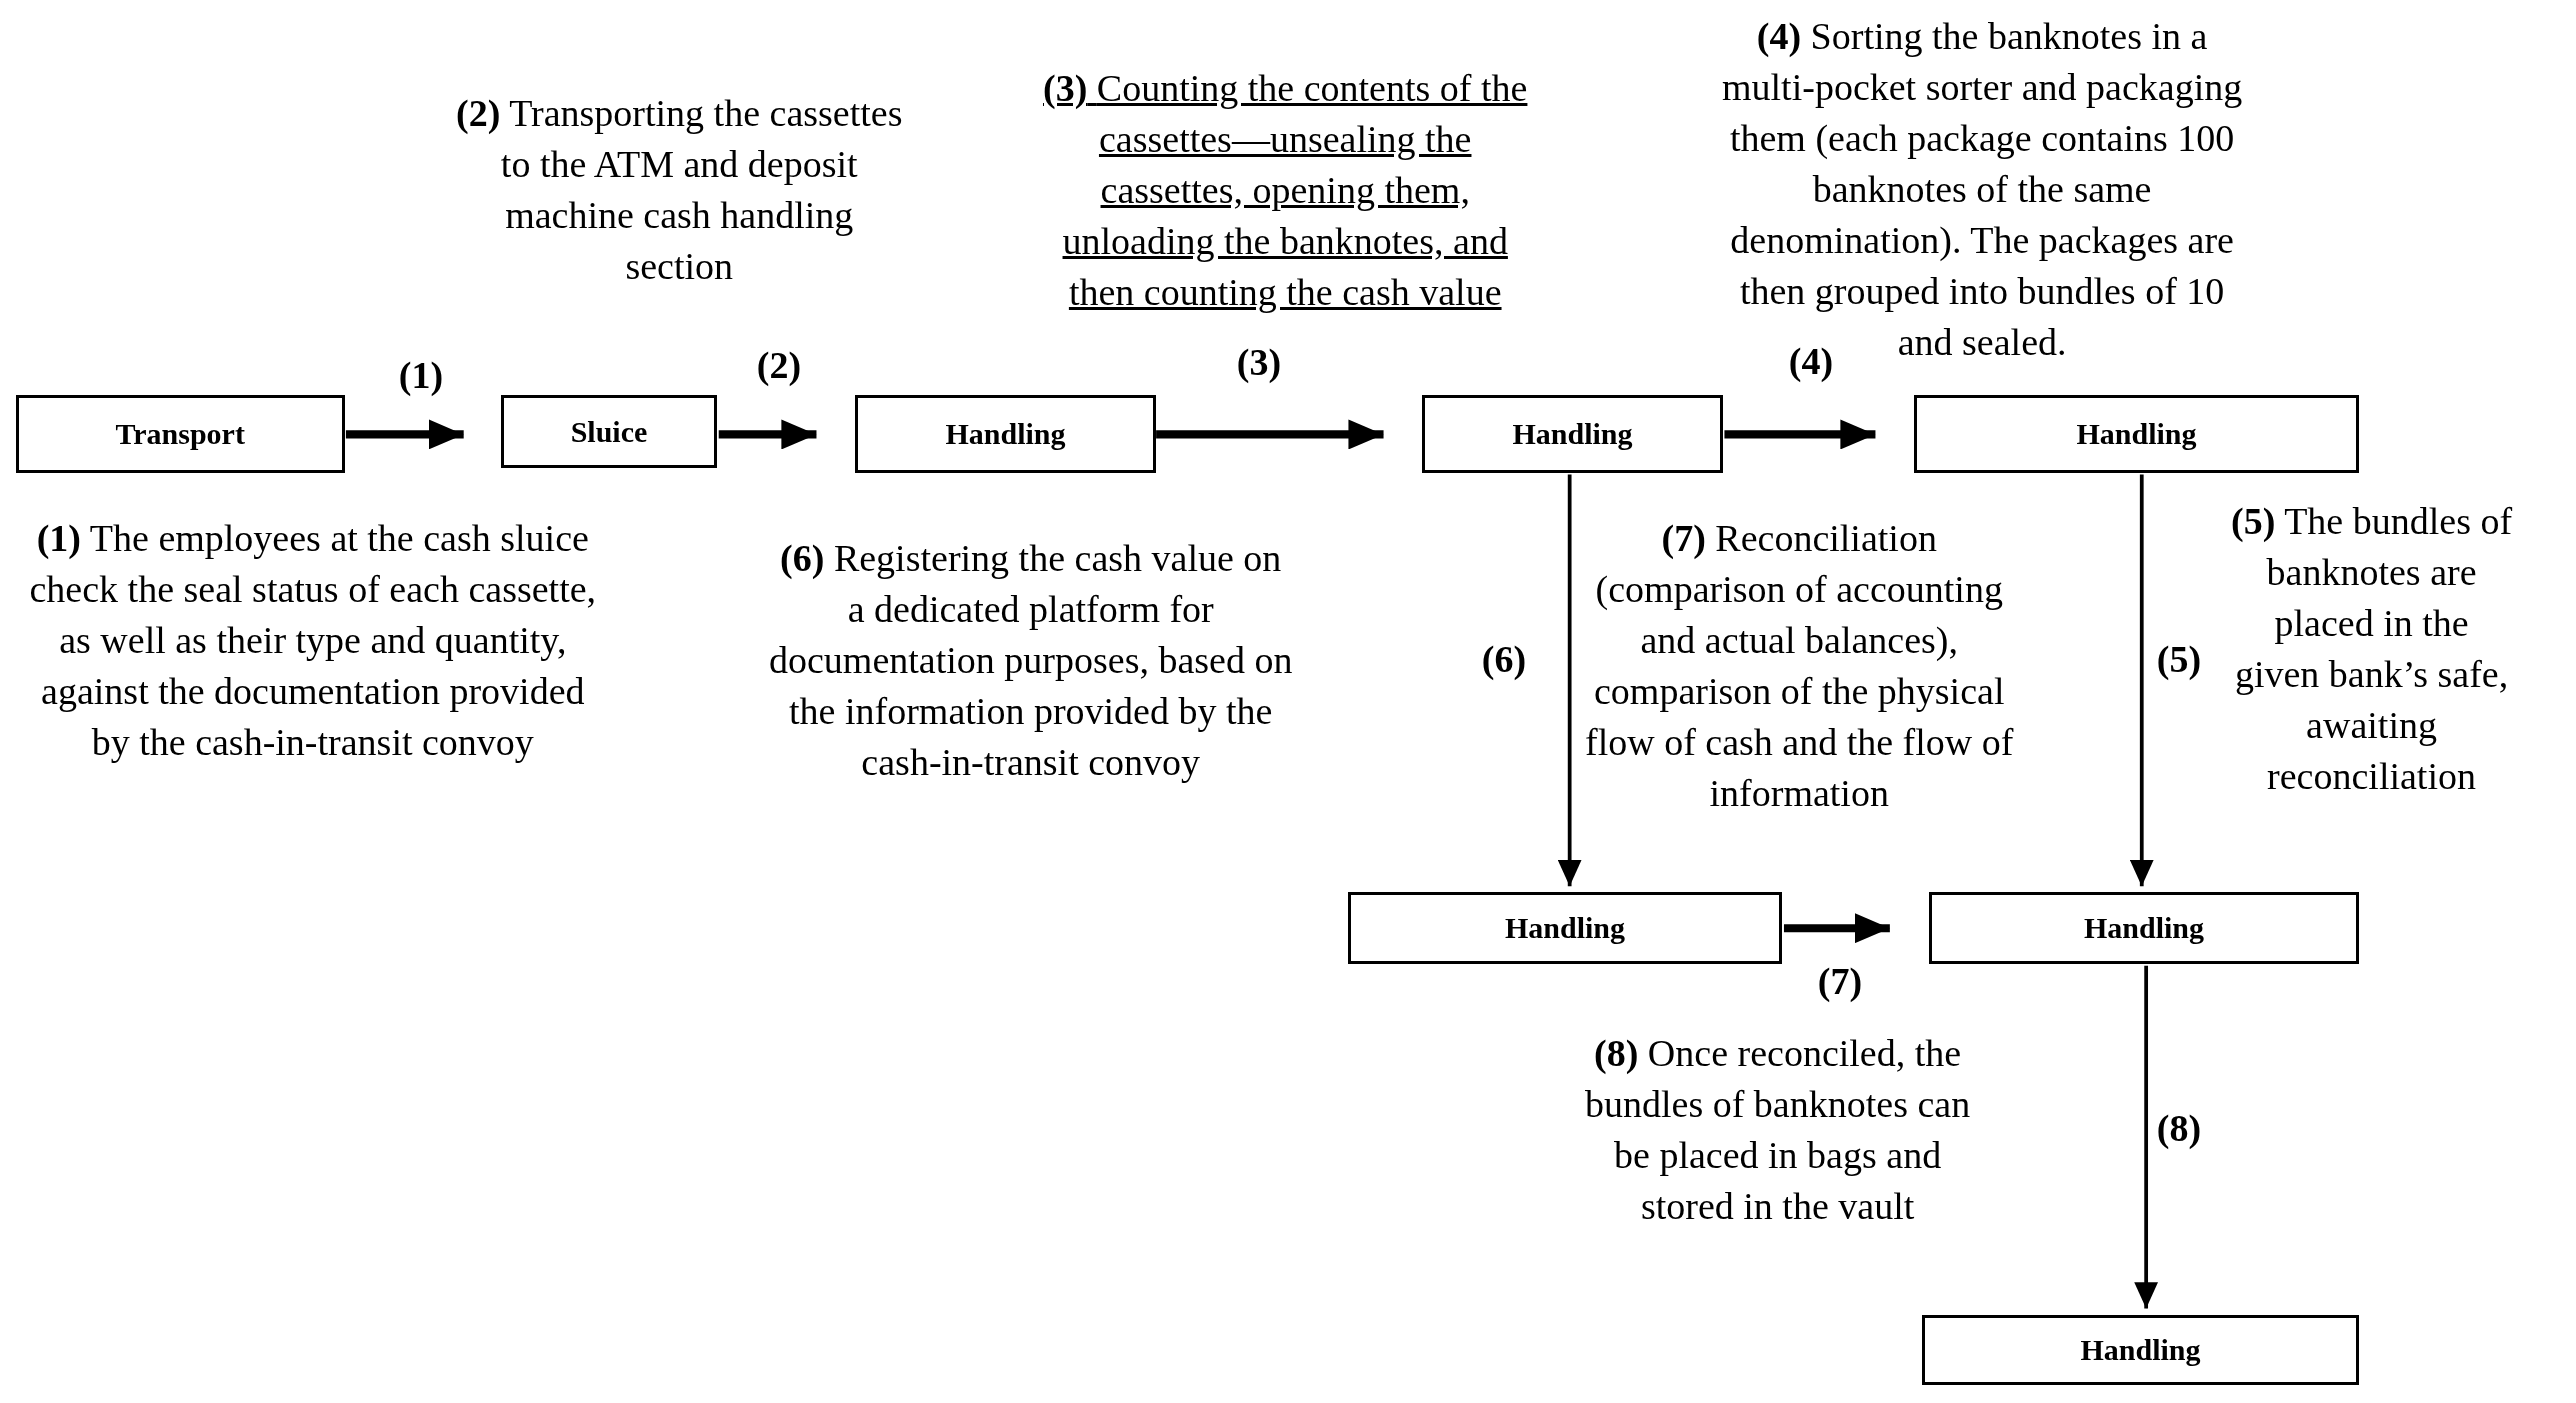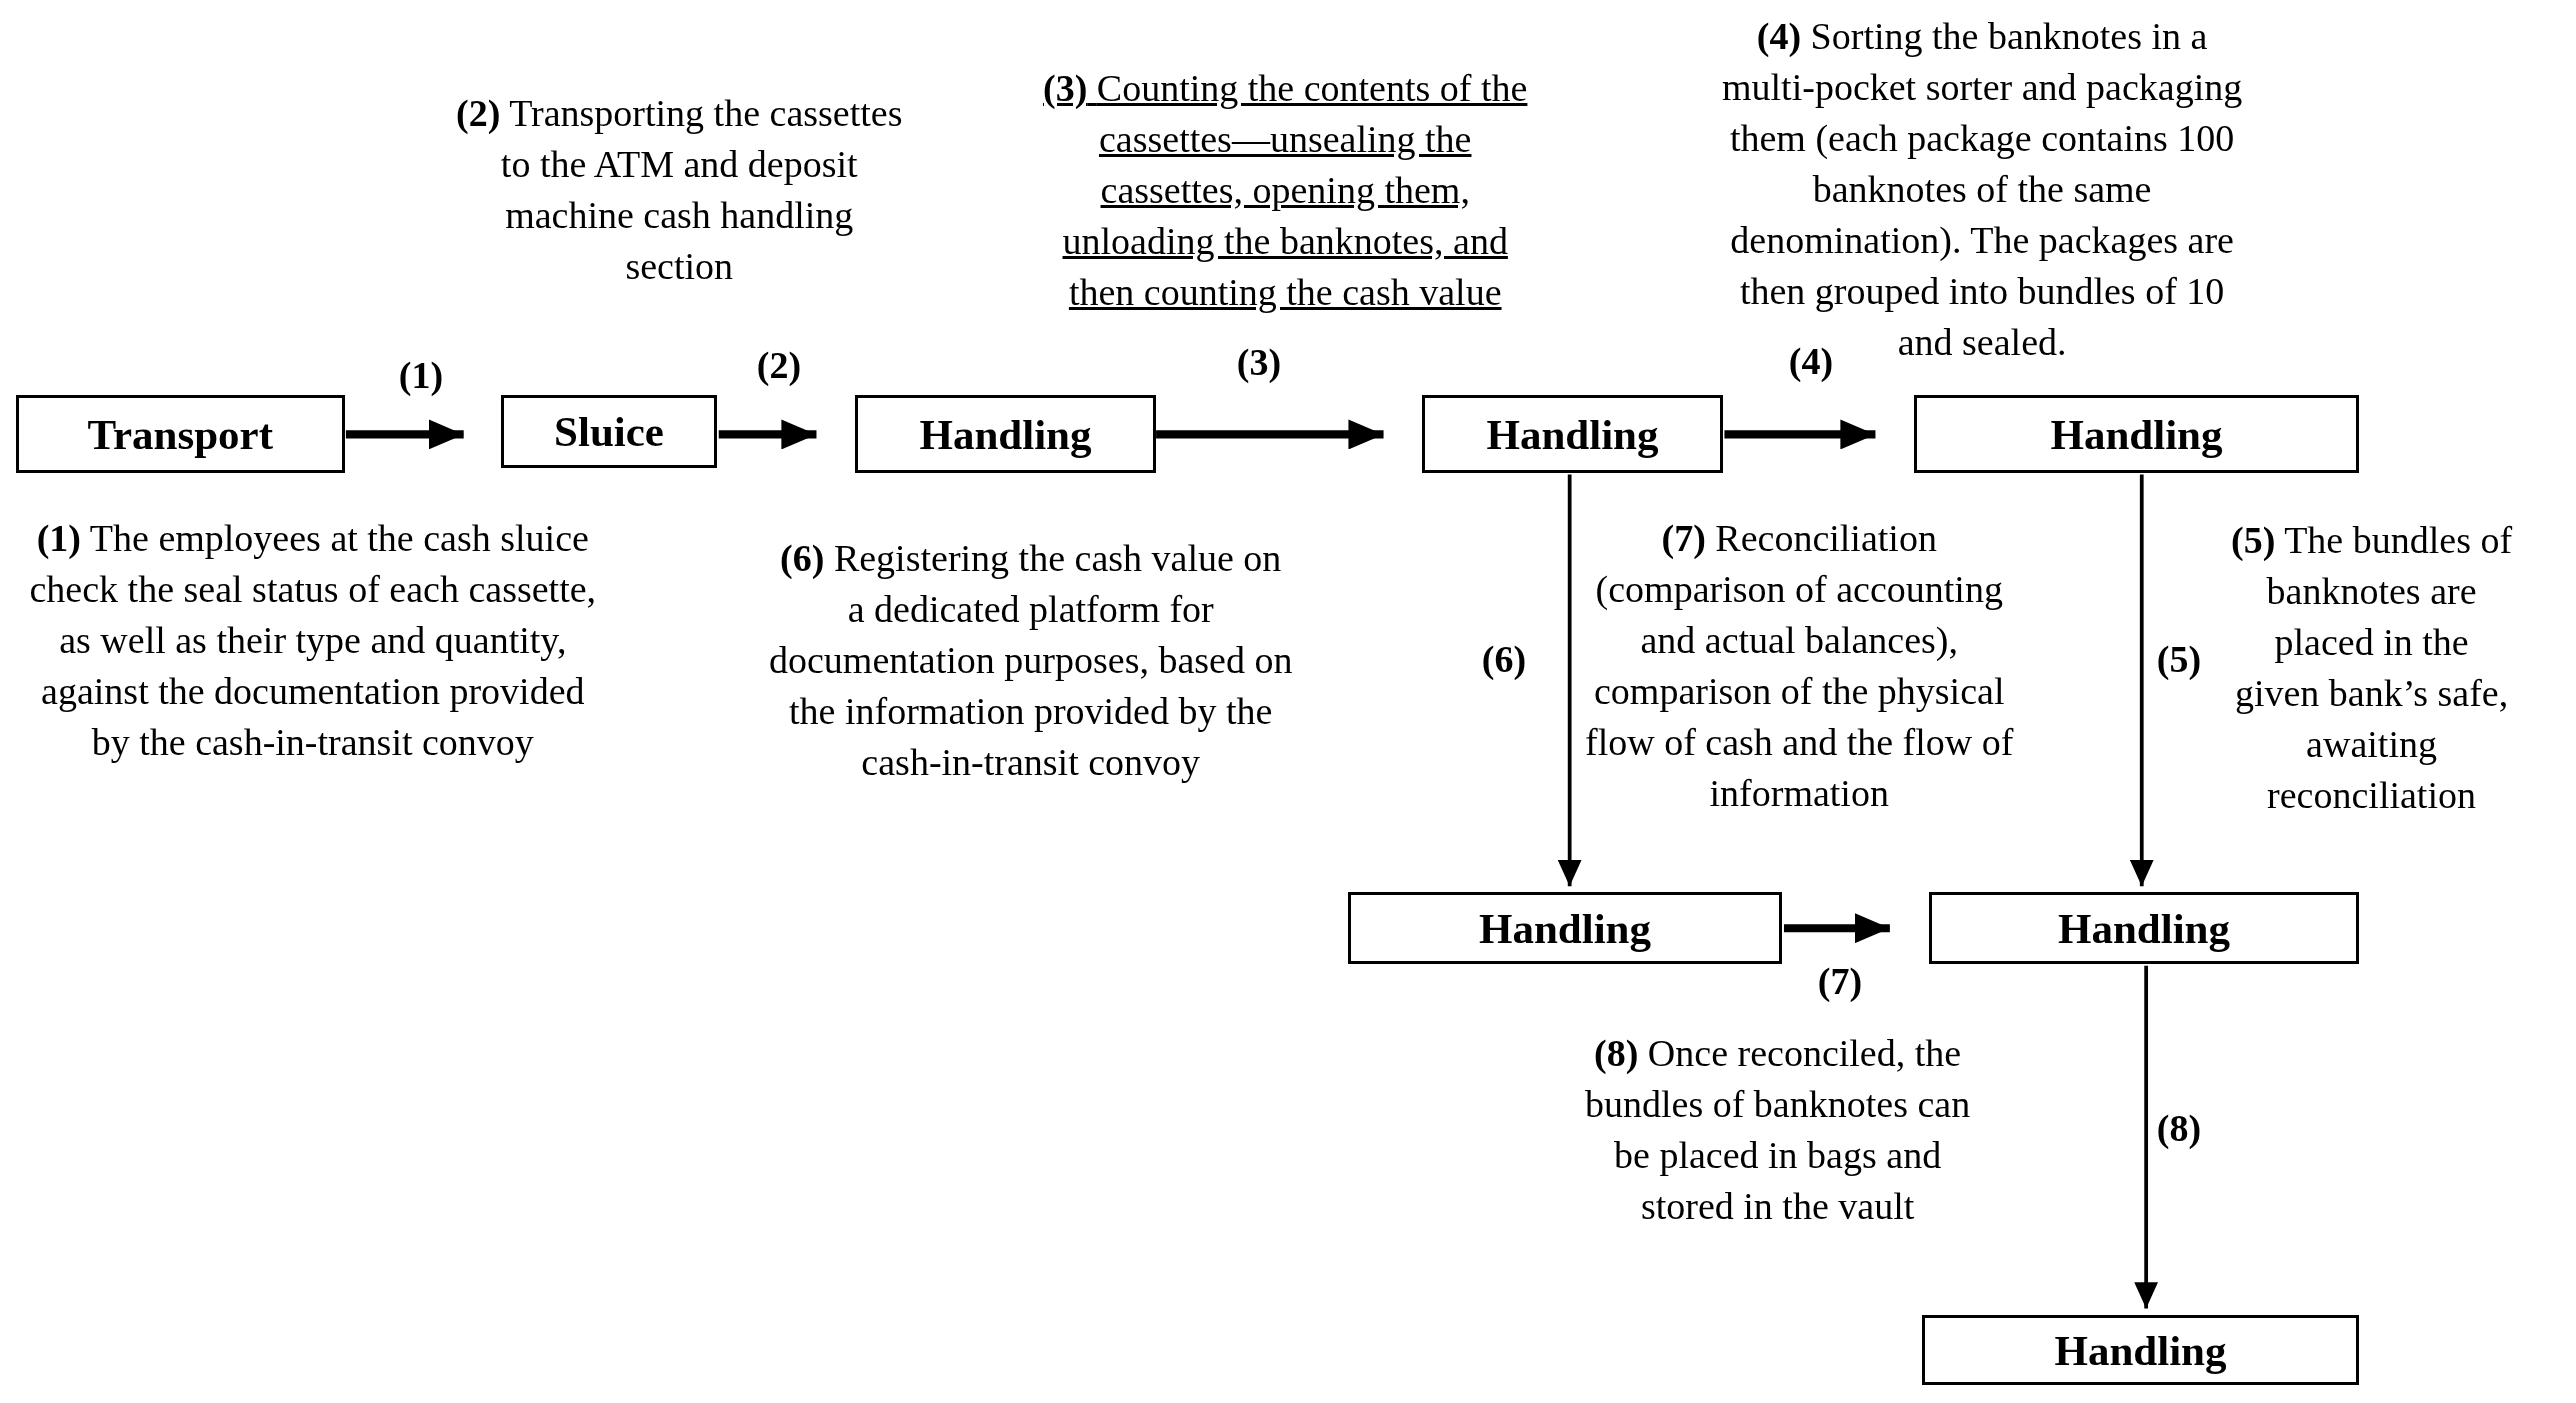--- a/index.html
+++ b/index.html
@@ -20,21 +20,21 @@
     position: absolute;
     box-sizing: border-box;
     background: #ffffff;
     border: 3.8px solid #000000;
     display: flex;
     align-items: center;
     justify-content: center;
   }
   .node .label {
     font-weight: bold;
-    font-size: 43px;
+    font-size: 30px;
     line-height: 1;
     white-space: nowrap;
   }
   .edge-label {
     position: absolute;
     transform: translateX(-50%);
     font-weight: bold;
     font-size: 38px;
     line-height: 1;
     white-space: nowrap;
@@ -153,21 +153,21 @@
 the information provided by the
 cash-in-transit convoy</span></div>
 
   <div class="annotation" style="left:1585px; top:513px;"><b>(7)</b> <span>Reconciliation
 (comparison of accounting
 and actual balances),
 comparison of the physical
 flow of cash and the flow of
 information</span></div>
 
-  <div class="annotation" style="left:2231px; top:496px;margin-top:19px;"><b>(5)</b> <span>The bundles of
+  <div class="annotation" style="left:2231px; top:496px;"><b>(5)</b> <span>The bundles of
 banknotes are
 placed in the
 given bank’s safe,
 awaiting
 reconciliation</span></div>
 
   <div class="annotation" style="left:1585px; top:1028px;"><b>(8)</b> <span>Once reconciled, the
 bundles of banknotes can
 be placed in bags and
 stored in the vault</span></div>

